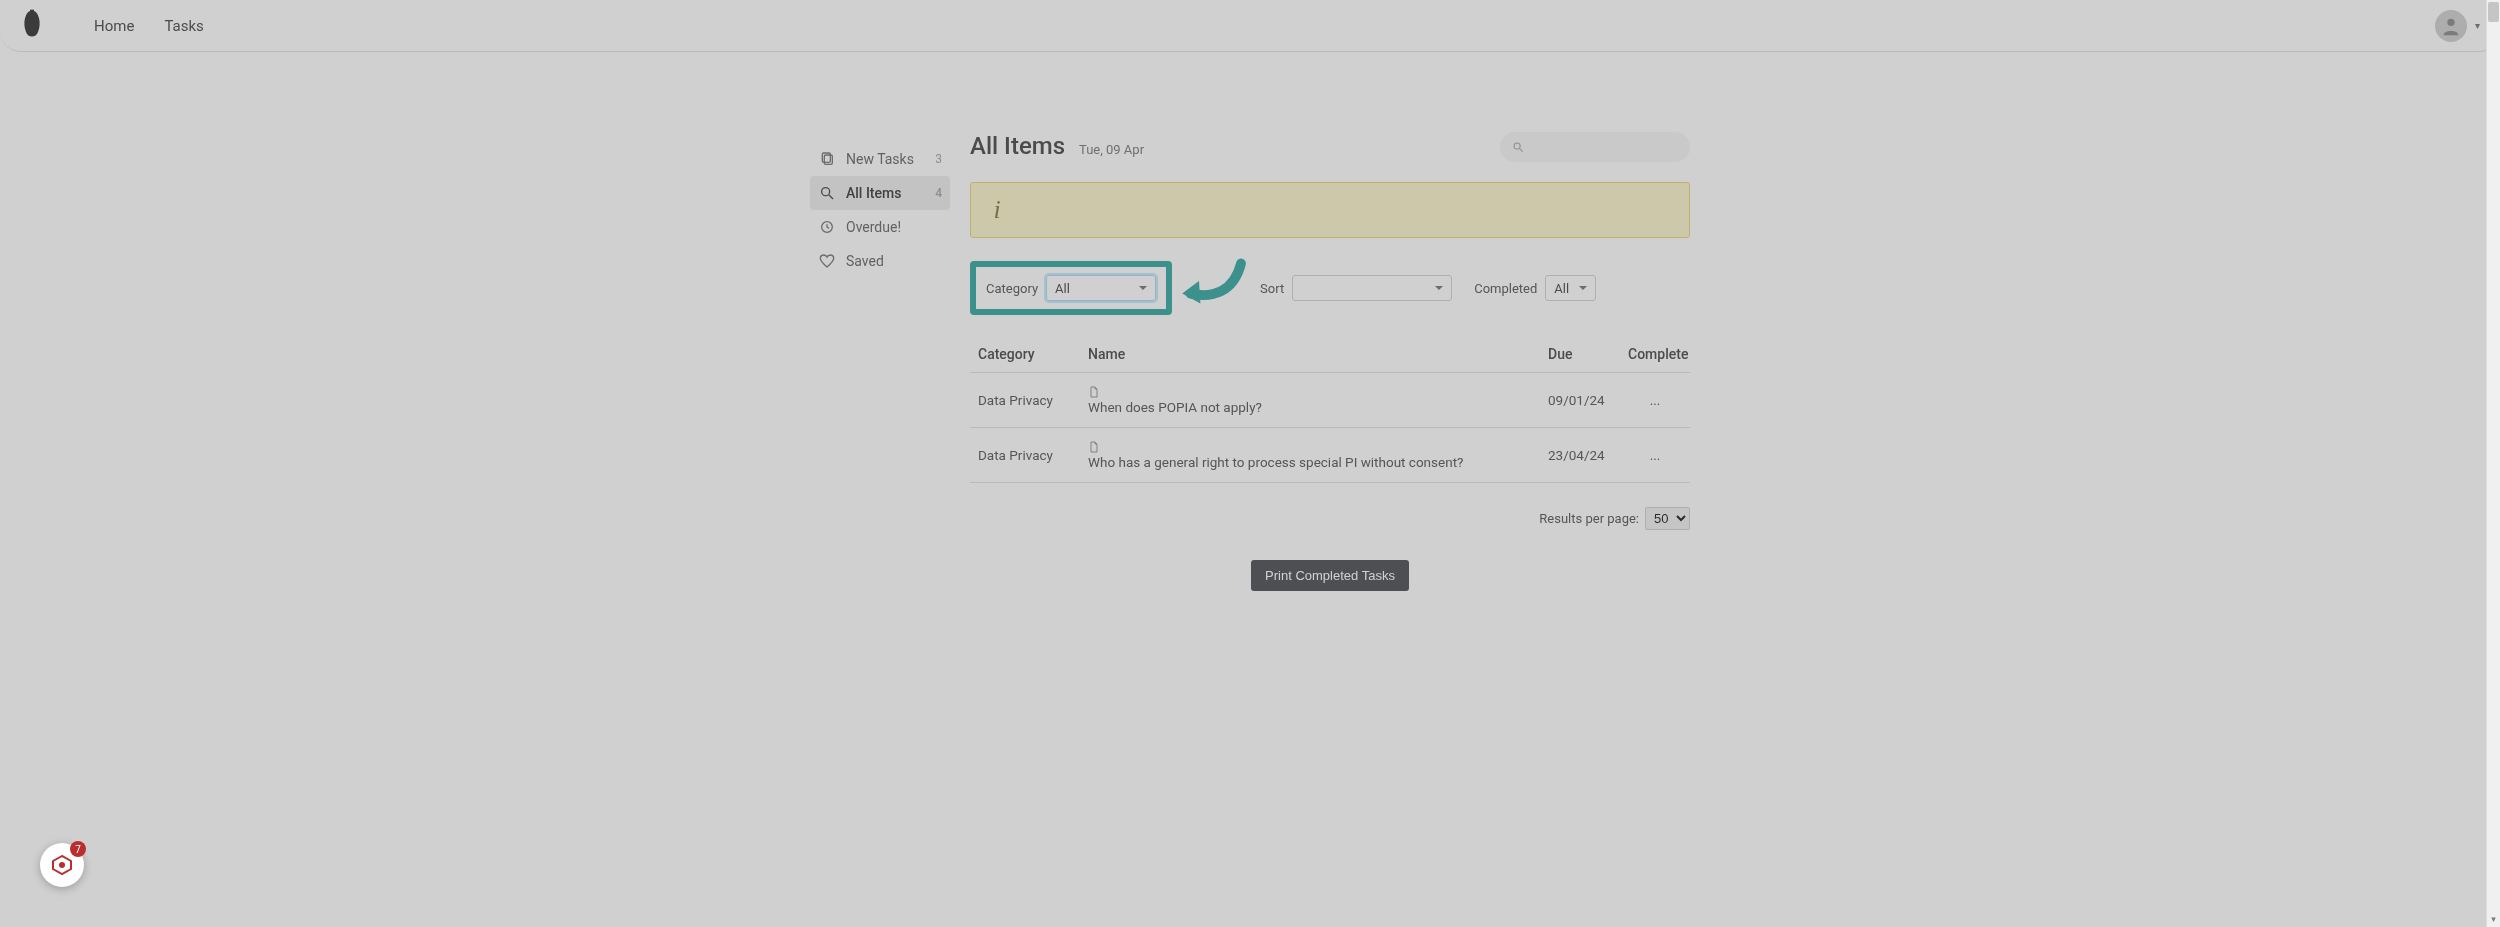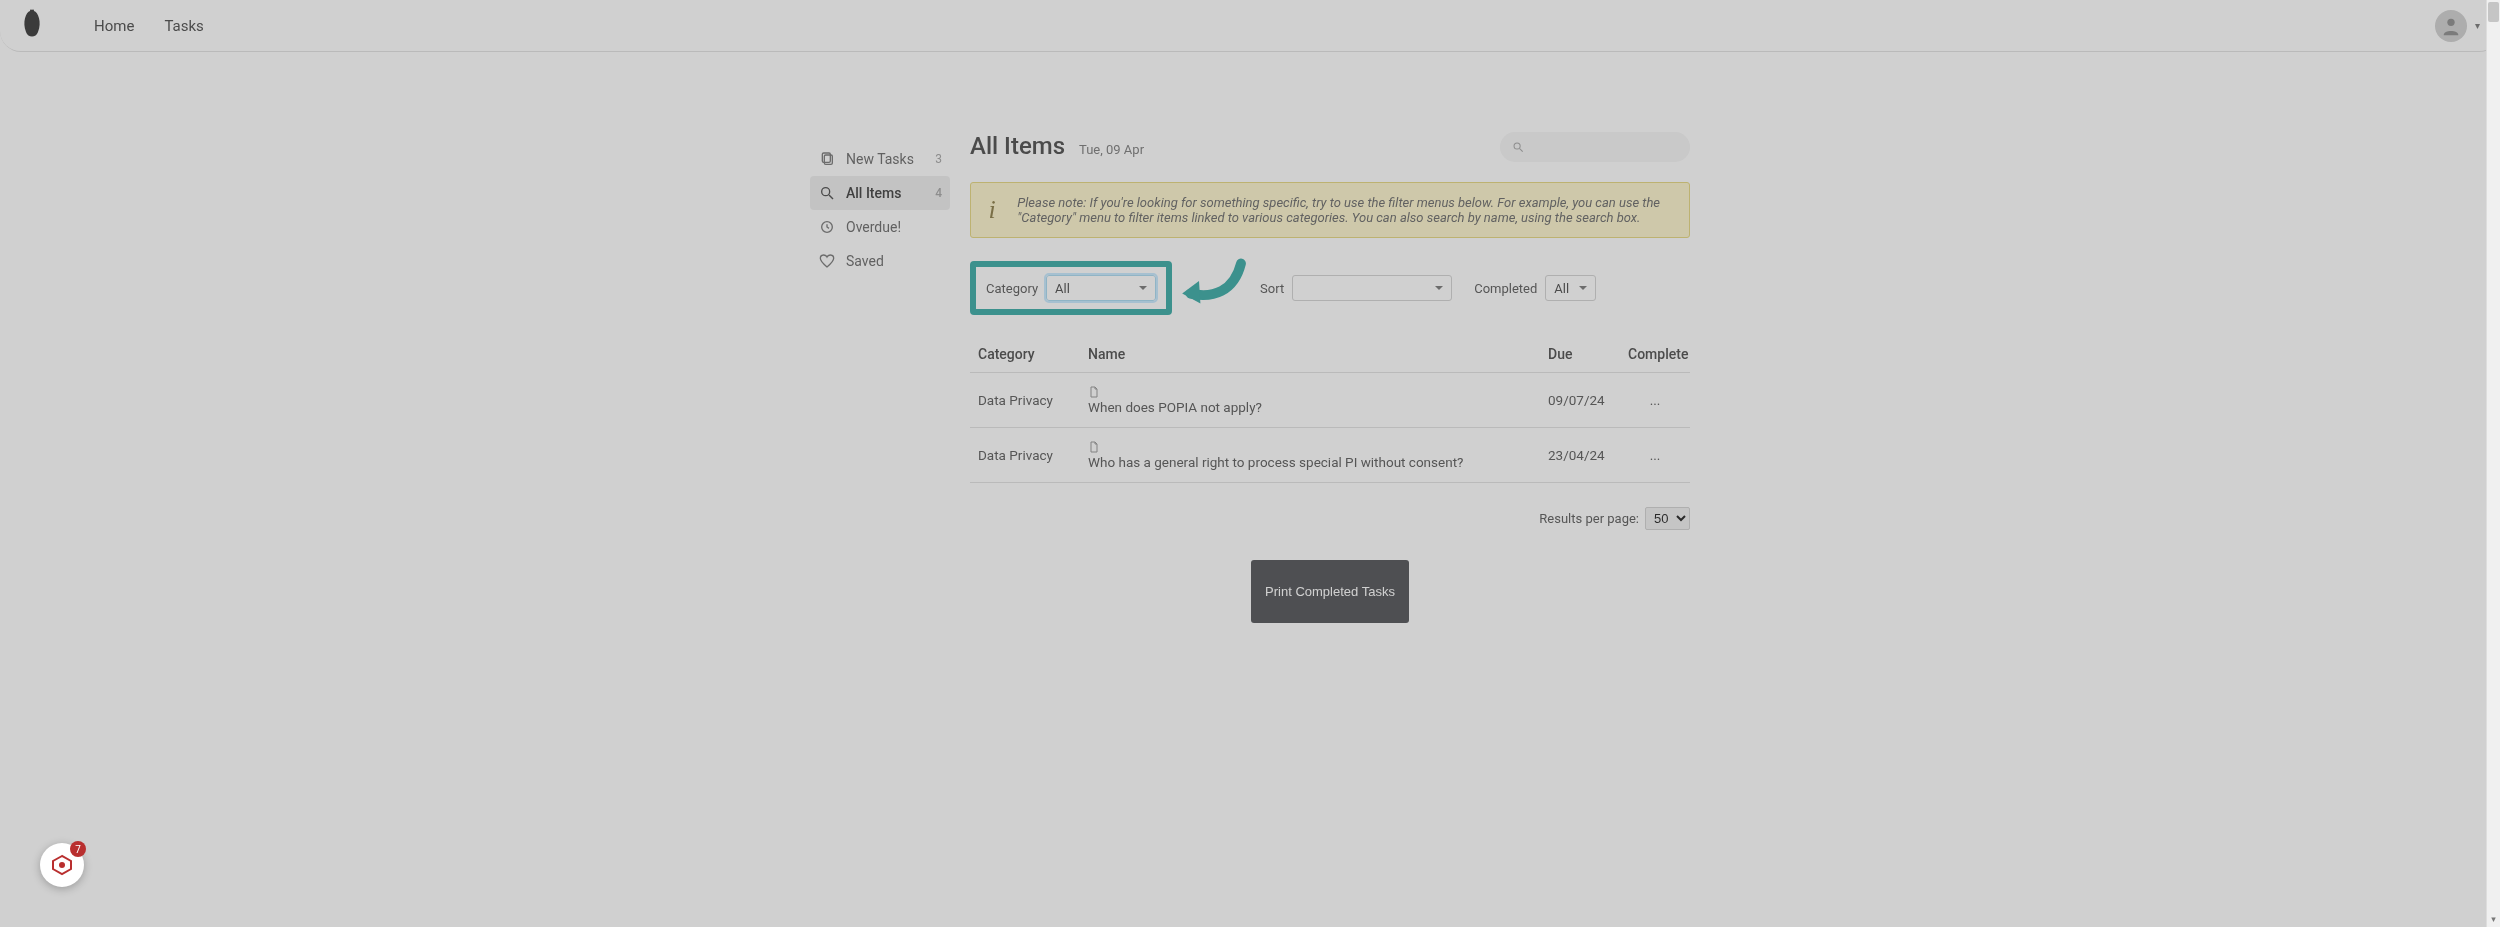--- a/index.html
+++ b/index.html
@@ -218,21 +218,21 @@
     font-size: 13px;
   }
 
   .print-btn {
     display: block;
     margin: 30px auto 0;
     background: var(--dark-btn);
     color: #fff;
     border: none;
     border-radius: 3px;
-    padding: 24px 14px;
+    padding: 8px 14px;
     font-size: 13px;
     cursor: pointer;
   }
 
   
   .overlay {
     position: absolute; inset: 0;
     background: var(--overlay);
     pointer-events: none;
   }
@@ -349,21 +349,20 @@
           <svg width="14" height="14" viewBox="0 0 24 24">
               <circle cx="10" cy="10" r="6" fill="none" stroke="#999" stroke-width="2"></circle>
               <line x1="15" y1="15" x2="21" y2="21" stroke="#999" stroke-width="2"></line>
             </svg>
           <input type="text" style="">
         </div>
       </div>
 
       <div class="notice">
         <span class="info-icon">i</span>
-        <span>Please note: If you're looking for something specific, try to use the filter menus below. For example, you can use the "Category" menu to filter items linked to various categories. You can also search by name, using the search box.</span>
       </div>
 
       <div class="filters">
         <div class="filter-group callout">
           <span class="filter-label">Category</span>
           <span class="select highlight" style="width:110px">
             <span>All</span>
           </span>
         </div>
 
@@ -396,21 +395,21 @@
             <th class="col-comp">Complete</th>
           </tr>
         </thead>
         <tbody id="tasks-body">
             <tr>
               <td class="col-cat">Data Privacy</td>
               <td class="col-name"><svg class="file-icon" viewBox="0 0 24 24">
                   <path d="M6 2 H14 L18 6 V22 H6 Z" fill="none" stroke="#888" stroke-width="2"></path>
                   <path d="M14 2 V6 H18" fill="none" stroke="#888" stroke-width="2"></path>
                 </svg>When does POPIA not apply?</td>
-              <td class="col-due">09/07/24</td>
+              <td class="col-due">09/01/24</td>
               <td class="col-comp">...</td>
             </tr>
             <tr>
               <td class="col-cat">Data Privacy</td>
               <td class="col-name"><svg class="file-icon" viewBox="0 0 24 24">
                   <path d="M6 2 H14 L18 6 V22 H6 Z" fill="none" stroke="#888" stroke-width="2"></path>
                   <path d="M14 2 V6 H18" fill="none" stroke="#888" stroke-width="2"></path>
                 </svg>Who has a general right to process special PI without consent?</td>
               <td class="col-due">23/04/24</td>
               <td class="col-comp">...</td>

